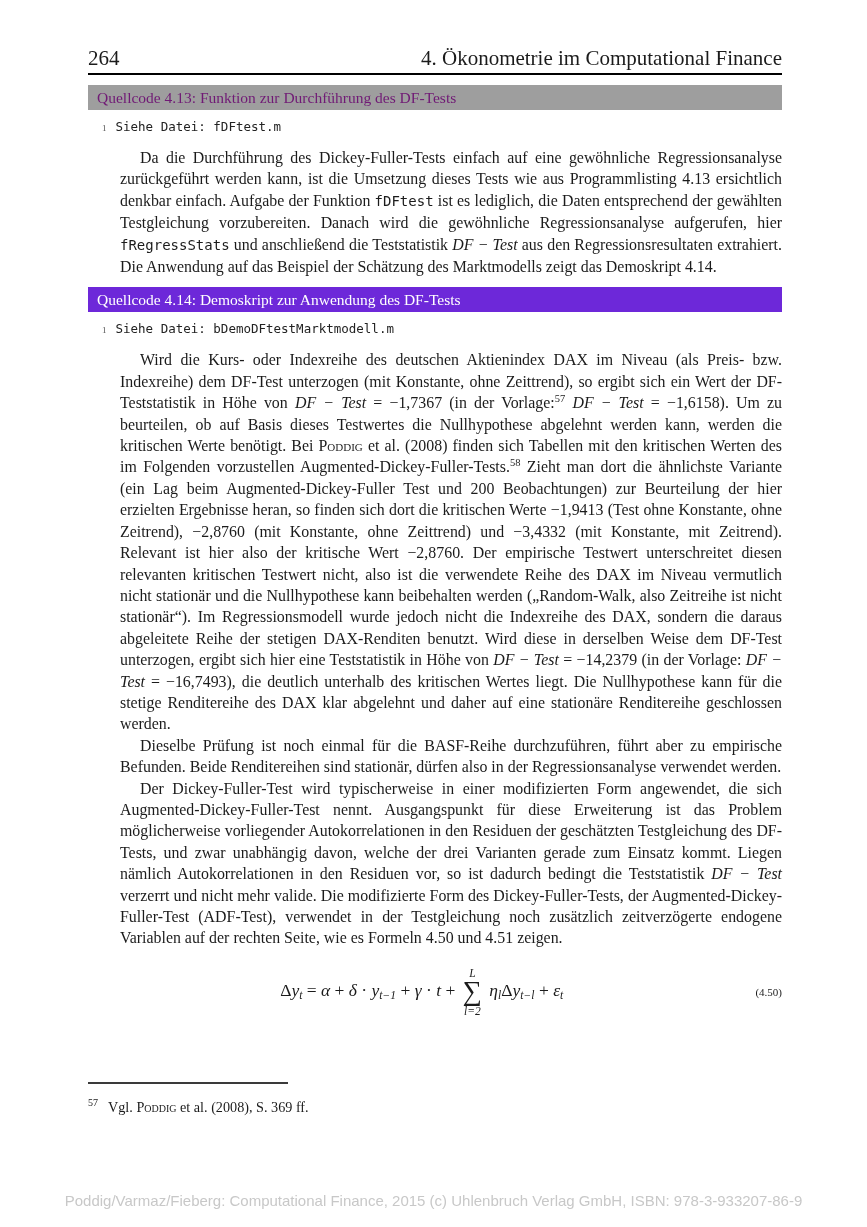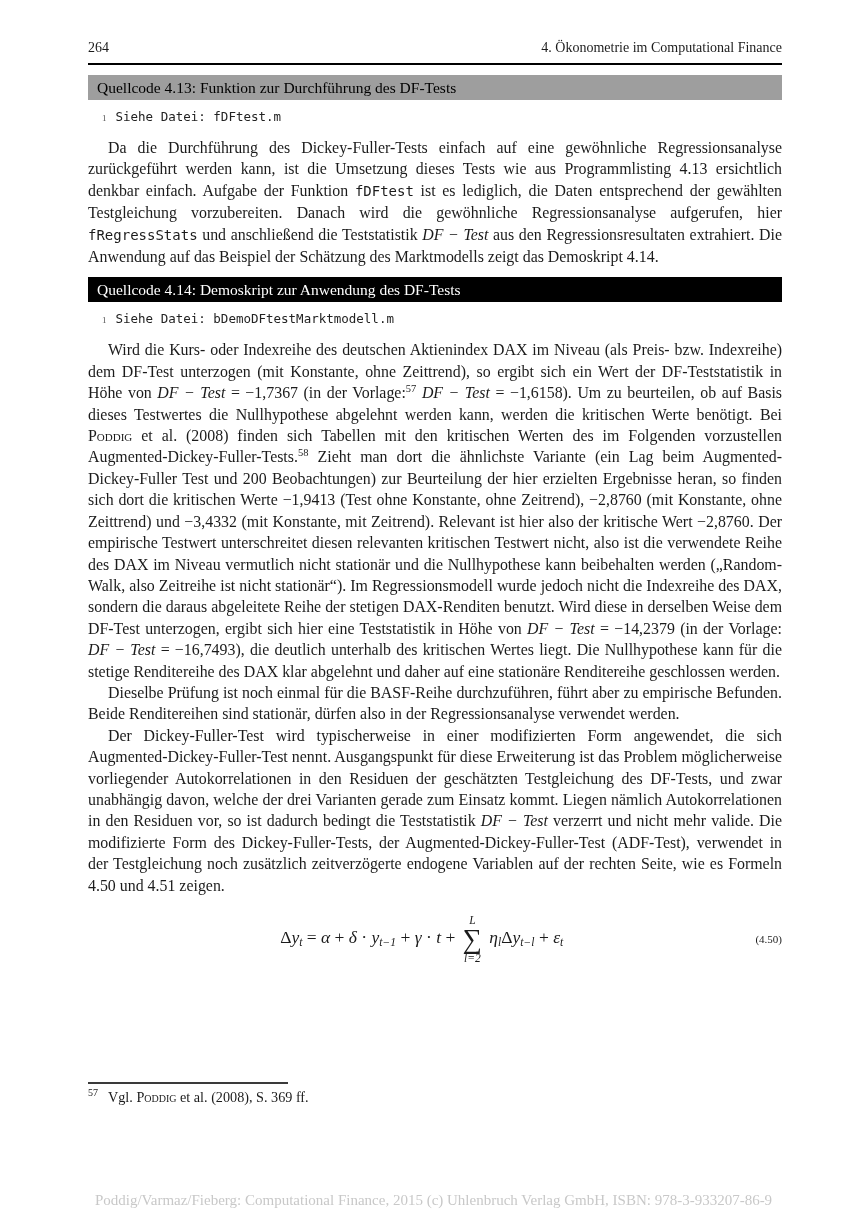--- a/index.html
+++ b/index.html
@@ -10,43 +10,43 @@
     font-family:"Liberation Serif",serif;
     color:#1b1b1b;
     overflow:hidden;
   }
   .content{
     position:absolute;left:88px;top:0;width:694px;
   }
   
   .running-head{
     display:flex;justify-content:space-between;align-items:flex-end;
-    padding-top:38px;padding-bottom:5px;
+    padding-top:48px;padding-bottom:5px;
     border-bottom:2px solid #000;
-    font-size:14px;line-height:20px;
+    font-size:21px;line-height:20px;
   }
   
   .listing-caption{
     margin-top:10px;
     background:#9e9e9e;color:#fff;
     font-size:15.5px;line-height:19px;
     padding:3px 9px;
   }
   .listing-code{
     margin:9px 0 0 0;padding-left:14px;
     display:flex;align-items:baseline;
     font-family:"DejaVu Sans Mono","Liberation Mono",monospace;
     font-size:12.5px;color:#222;
   }
   .line-no{
     font-family:"Liberation Serif",serif;
     font-size:9px;color:#555;margin-right:9px;
   }
   
-  .body-text{margin-top:13px;}
+  .body-text{margin-top:13px;margin-left:32px;}
   .para{
     font-size:15.9px;line-height:21.4px;
     text-align:justify;text-indent:20px;margin:0;
   }
   .seg-code{font-family:"DejaVu Sans Mono","Liberation Mono",monospace;font-size:14px;}
   .seg-it{font-style:italic;}
   .seg-sup{font-size:66%;vertical-align:super;line-height:0;}
   .seg-sc{font-variant:small-caps;}
   .seg-subit{font-style:italic;font-size:66%;vertical-align:-0.25em;line-height:0;}
   
@@ -60,54 +60,54 @@
   .sum-stack{
     display:inline-flex;flex-direction:column;align-items:center;
     vertical-align:middle;margin:0 3px;line-height:1;
   }
   .sum-top,.sum-bot{font-size:11.5px;font-style:italic;line-height:1.1;}
   .sum-sym{font-size:27px;line-height:0.95;font-style:normal;}
   
   .footnotes{position:absolute;left:88px;top:1082px;width:694px;}
   .fn-rule{width:200px;border-top:2px solid #3a3a3a;height:0;}
   .footnote{
-    font-size:14.2px;line-height:18px;
+    font-size:14.2px;line-height:18px;margin-top:10px;
     text-align:left;
   }
   .fn-marker{font-size:10px;vertical-align:super;margin-right:10px;}
   
   .page-footer{
     position:absolute;left:0;right:0;bottom:18px;
     text-align:center;
-    font-family:Liberation Serif, serif;
+    font-family:Liberation Sans, sans-serif;
     font-size:15px;color:#c8c8c8;
   }
 </style>
 </head>
 <body>
 
 <div class="page">
   <div class="content">
 
     <div class="running-head">
       <span>264</span>
       <span>4. Ökonometrie im Computational Finance</span>
     </div>
 
-    <div class="listing-caption" style="background: rgb(158, 158, 158); color: #000000;">Quellcode 4.13: Funktion zur Durchführung des DF-Tests</div>
+    <div class="listing-caption" style="background: rgb(158, 158, 158); color: #701a75;">Quellcode 4.13: Funktion zur Durchführung des DF-Tests</div>
     <div class="listing-code">
       <span class="line-no">1</span>
       <span>Siehe Datei: fDFtest.m</span>
     </div>
 
     <div class="body-text">
       <p class="para"><span>Da die Durchführung des Dickey-Fuller-Tests einfach auf eine gewöhnliche Regressionsanalyse zurückgeführt werden kann, ist die Umsetzung dieses Tests wie aus Programmlisting 4.13 ersichtlich denkbar einfach. Aufgabe der Funktion </span><span class="seg-code">fDFtest</span><span> ist es lediglich, die Daten entsprechend der gewählten Testgleichung vorzubereiten. Danach wird die gewöhnliche Regressionsanalyse aufgerufen, hier </span><span class="seg-code">fRegressStats</span><span> und anschließend die Teststatistik </span><span class="seg-it">DF − Test</span><span> aus den Regressionsresultaten extrahiert. Die Anwendung auf das Beispiel der Schätzung des Marktmodells zeigt das Demoskript 4.14.</span></p>
     </div>
 
-    <div class="listing-caption" style="background: #000000; color: rgb(255, 255, 255);">Quellcode 4.14: Demoskript zur Anwendung des DF-Tests</div>
+    <div class="listing-caption" style="background: #6d28d9; color: rgb(255, 255, 255);">Quellcode 4.14: Demoskript zur Anwendung des DF-Tests</div>
     <div class="listing-code">
       <span class="line-no">1</span>
       <span>Siehe Datei: bDemoDFtestMarktmodell.m</span>
     </div>
 
     <div class="body-text">
       <p class="para"><span>Wird die Kurs- oder Indexreihe des deutschen Aktienindex DAX im Niveau (als Preis- bzw. Indexreihe) dem DF-Test unterzogen (mit Konstante, ohne Zeittrend), so ergibt sich ein Wert der DF-Teststatistik in Höhe von </span><span class="seg-it">DF − Test</span><span> = −1,7367 (in der Vorlage:</span><span class="seg-sup">57</span><span> </span><span class="seg-it">DF − Test</span><span> = −1,6158). Um zu beurteilen, ob auf Basis dieses Testwertes die Nullhypothese abgelehnt werden kann, werden die kritischen Werte benötigt. Bei </span><span class="seg-sc">Poddig</span><span> et al. (2008) finden sich Tabellen mit den kritischen Werten des im Folgenden vorzustellen Augmented-Dickey-Fuller-Tests.</span><span class="seg-sup">58</span><span> Zieht man dort die ähnlichste Variante (ein Lag beim Augmented-Dickey-Fuller Test und 200 Beobachtungen) zur Beurteilung der hier erzielten Ergebnisse heran, so finden sich dort die kritischen Werte −1,9413 (Test ohne Konstante, ohne Zeitrend), −2,8760 (mit Konstante, ohne Zeittrend) und −3,4332 (mit Konstante, mit Zeitrend). Relevant ist hier also der kritische Wert −2,8760. Der empirische Testwert unterschreitet diesen relevanten kritischen Testwert nicht, also ist die verwendete Reihe des DAX im Niveau vermutlich nicht stationär und die Nullhypothese kann beibehalten werden („Random-Walk, also Zeitreihe ist nicht stationär“). Im Regressionsmodell wurde jedoch nicht die Indexreihe des DAX, sondern die daraus abgeleitete Reihe der stetigen DAX-Renditen benutzt. Wird diese in derselben Weise dem DF-Test unterzogen, ergibt sich hier eine Teststatistik in Höhe von </span><span class="seg-it">DF − Test</span><span> = −14,2379 (in der Vorlage: </span><span class="seg-it">DF − Test</span><span> = −16,7493), die deutlich unterhalb des kritischen Wertes liegt. Die Nullhypothese kann für die stetige Renditereihe des DAX klar abgelehnt und daher auf eine stationäre Renditereihe geschlossen werden.</span></p>
       <p class="para"><span>Dieselbe Prüfung ist noch einmal für die BASF-Reihe durchzuführen, führt aber zu empirische Befunden. Beide Renditereihen sind stationär, dürfen also in der Regressionsanalyse verwendet werden.</span></p>
       <p class="para"><span>Der Dickey-Fuller-Test wird typischerweise in einer modifizierten Form angewendet, die sich Augmented-Dickey-Fuller-Test nennt. Ausgangspunkt für diese Erweiterung ist das Problem möglicherweise vorliegender Autokorrelationen in den Residuen der geschätzten Testgleichung des DF-Tests, und zwar unabhängig davon, welche der drei Varianten gerade zum Einsatz kommt. Liegen nämlich Autokorrelationen in den Residuen vor, so ist dadurch bedingt die Teststatistik </span><span class="seg-it">DF − Test</span><span> verzerrt und nicht mehr valide. Die modifizierte Form des Dickey-Fuller-Tests, der Augmented-Dickey-Fuller-Test (ADF-Test), verwendet in der Testgleichung noch zusätzlich zeitverzögerte endogene Variablen auf der rechten Seite, wie es Formeln 4.50 und 4.51 zeigen.</span></p>
     </div>

